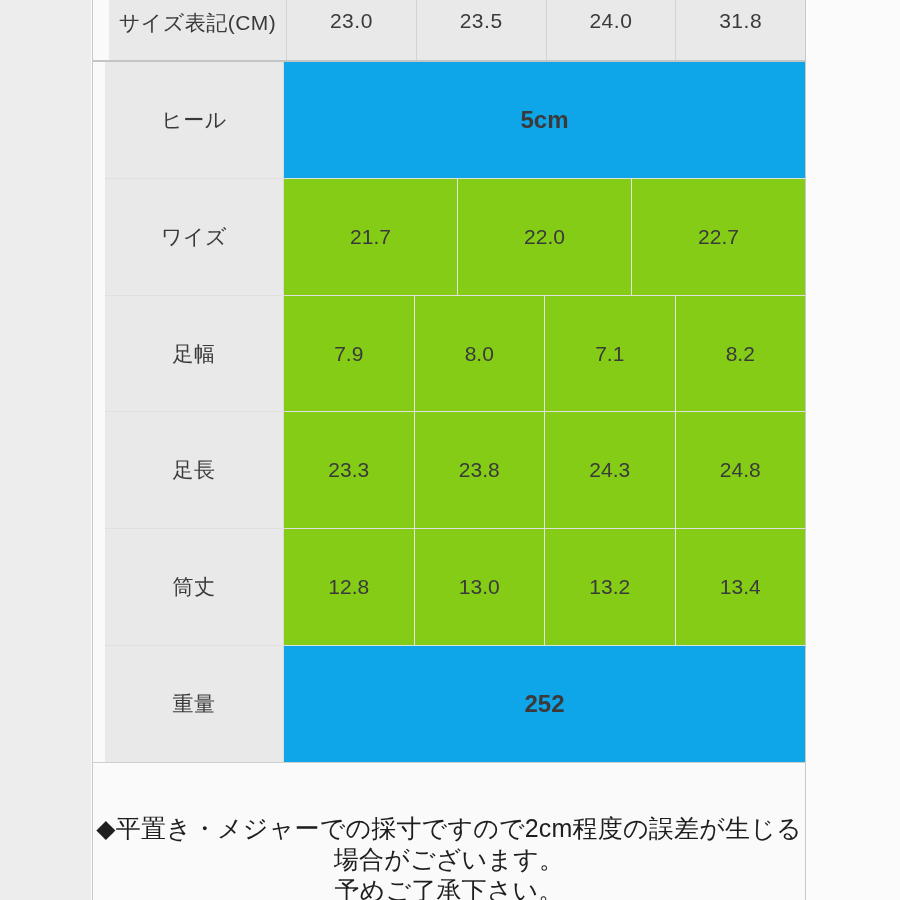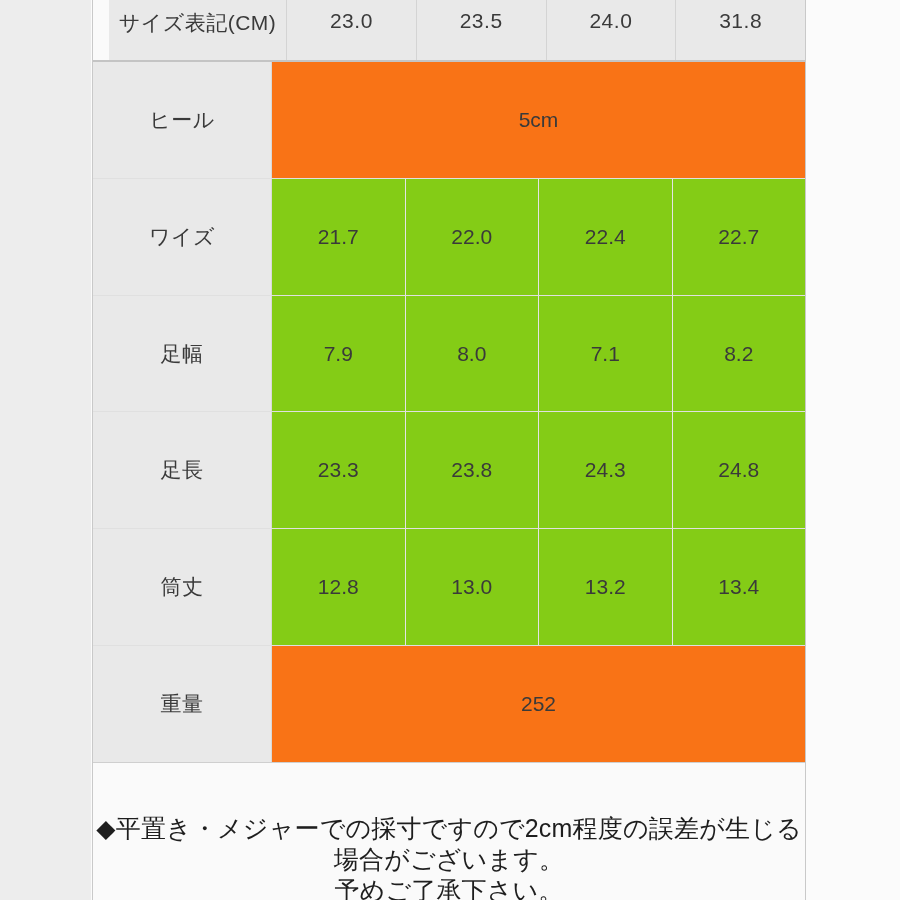--- a/index.html
+++ b/index.html
@@ -61,20 +61,21 @@
     flex-direction: column;
     height: 701px;
     border-bottom: 1px solid #cfcfcf;
     box-sizing: border-box;
   }
   .trow {
     flex: 1;
     display: flex;
     box-sizing: border-box;
     border-bottom: 1px solid #e0e0e0;
+    margin-left: 12px;
   }
   .trow:last-child { border-bottom: none; }
   .trow .label-cell {
     width: 178px;
     background: #e9e9e9;
     border-right: 1px solid #d9d9d9;
     display: flex;
     justify-content: center;
     align-items: center;
     font-size: 21px;
@@ -87,22 +88,23 @@
     align-items: center;
     font-size: 21px;
     background: #84cc16;
   }
   .trow .val-cell:not(:last-child) { border-right: 1px solid #e4e4e4; }
   .trow .span-cell {
     flex: 1;
     display: flex;
     justify-content: center;
     align-items: center;
-    font-size: 21px;
-    background: #f97316;
+    font-size: 24px;
+    background: #0ea5e9;
+    font-weight: bold;
   }
   
   .footer {
     height: 137px;
     box-sizing: border-box;
     padding-top: 50px;
     text-align: center;
   }
   .note {
     font-size: 25px;
@@ -131,21 +133,20 @@
 
       <div class="trow">
         <div class="label-cell">ヒール</div>
         <div class="span-cell">5cm</div>
       </div>
 
       <div class="trow">
         <div class="label-cell">ワイズ</div>
         <div class="val-cell">21.7</div>
         <div class="val-cell">22.0</div>
-        <div class="val-cell">22.4</div>
         <div class="val-cell">22.7</div>
       </div>
 
       <div class="trow">
         <div class="label-cell">足幅</div>
         <div class="val-cell">7.9</div>
         <div class="val-cell">8.0</div>
         <div class="val-cell">7.1</div>
         <div class="val-cell">8.2</div>
       </div>

